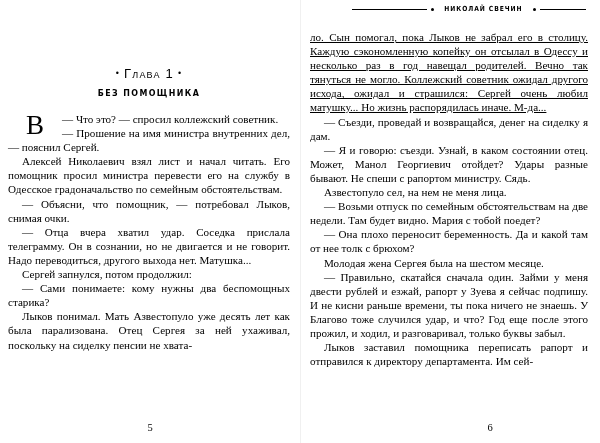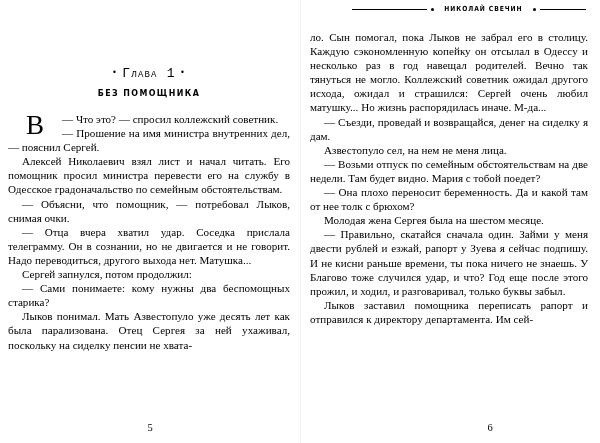--- a/index.html
+++ b/index.html
@@ -76,21 +76,21 @@
     transform: scaleX(0.86);
     white-space: nowrap;
   }
 
   
   .chapter-head {
     margin-top: 66px;
     text-align: center;
   }
   .chapter-number {
-    font-family: Liberation Mono, monospace;
+    font-family: Liberation Sans, sans-serif;
     font-size: 13px;
     font-variant: small-caps;
     letter-spacing: 1.2px;
     white-space: nowrap;
     text-align: center;
   }
   .chapter-number .bullet {
     font-size: 9px;
     vertical-align: 2px;
     padding: 0 4px;
@@ -114,21 +114,21 @@
     text-justify: inter-word;
     hyphens: manual;
   }
   .page-right .body {
     margin-top: 13px;
   }
   .body p {
     margin: 0;
     text-indent: 14px;
   }
-  .body p.noindent { text-indent: 0; }
+  .body p.noindent { text-indent: 0; text-decoration: underline; }
 
   .dropcap-para {
     text-indent: 0;
     position: relative;
   }
   .dropcap {
     float: left;
     font-family: "Liberation Serif", "DejaVu Serif", serif;
     font-size: 27px;
     line-height: 24px;
@@ -186,20 +186,21 @@
       <span class="rule"></span>
       <span class="head-dot"></span>
       <span class="head-title">НИКОЛАЙ СВЕЧИН</span>
       <span class="head-dot"></span>
       <span class="rule rule-short"></span>
     </div>
 
     <div class="body">
       <p class="noindent">ло. Сын помогал, пока Лыков не забрал его в столицу. Каждую сэкономленную копейку он отсылал в Одессу и несколько раз в год навещал родителей. Вечно так тянуться не могло. Коллежский советник ожидал другого исхода, ожидал и страшился: Сергей очень любил матушку... Но жизнь распорядилась иначе. М-да...</p>
       <p>— Съезди, проведай и возвращайся, денег на сиделку я дам.</p>
+      <p>— Я и говорю: съезди. Узнай, в каком состоянии отец. Может, Манол Георгиевич отойдет? Удары разные бывают. Не спеши с рапортом министру. Сядь.</p>
       <p>Азвестопуло сел, на нем не меня лица.</p>
       <p>— Возьми отпуск по семейным обстоятельствам на две недели. Там будет видно. Мария с тобой поедет?</p>
       <p>— Она плохо переносит беременность. Да и какой там от нее толк с брюхом?</p>
       <p>Молодая жена Сергея была на шестом месяце.</p>
       <p>— Правильно, скатайся сначала один. Займи у меня двести рублей и езжай, рапорт у Зуева я сейчас подпишу. И не кисни раньше времени, ты пока ничего не знаешь. У Благово тоже случился удар, и что? Год еще после этого прожил, и ходил, и разговаривал, только буквы забыл.</p>
       <p>Лыков заставил помощника переписать рапорт и отправился к директору департамента. Им сей-</p>
     </div>
 
     <div class="folio">6</div>
   </div>

